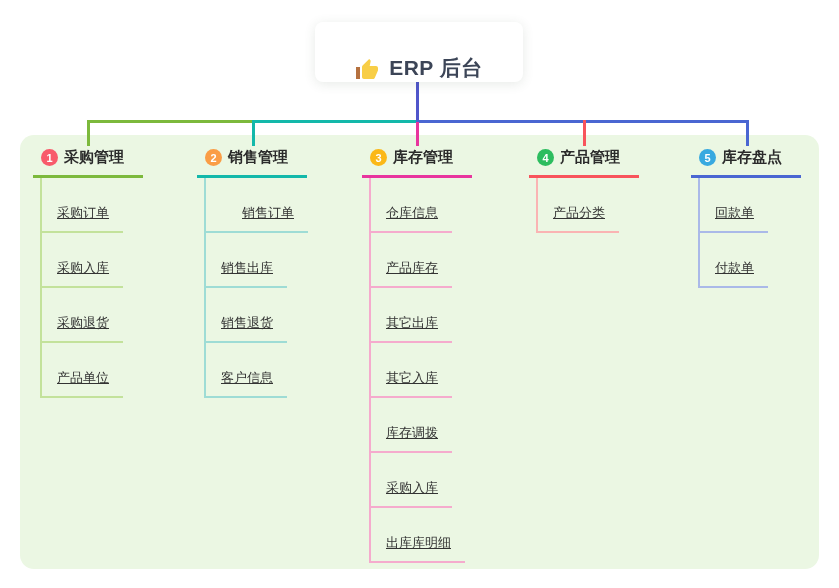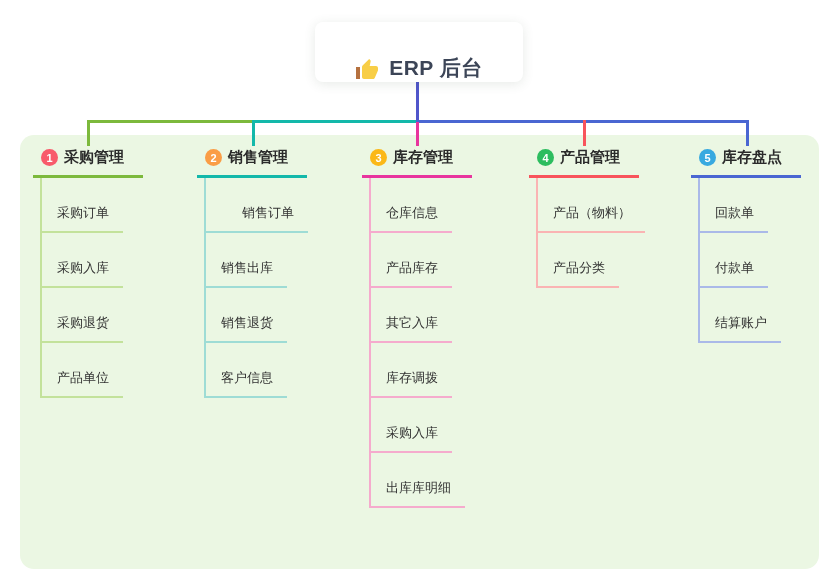--- a/index.html
+++ b/index.html
@@ -62,20 +62,21 @@
   .vline{position:absolute;left:0;top:0;bottom:0;width:2px;}
   .child{
     height:55px;display:flex;align-items:flex-end;
   }
   .child-label{
     display:inline-block;white-space:nowrap;
     font-size:13px;color:#333;
     padding:0 14px 9px 17px;
     border-bottom:2px solid #c4b5fd;
     cursor:pointer;
+    text-decoration:underline;
   }
 </style>
 </head>
 <body>
 
 <div class="stage">
 
   <div class="panel"></div>
 
   <div class="line root-vline" style="background-color: rgb(80, 86, 203);"></div>
@@ -149,20 +150,23 @@
     </div>
     <div class="children">
       <div class="vline" style="background-color: rgb(245, 171, 205);"></div>
       <div class="child">
           <span class="child-label" style="border-bottom-color: rgb(245, 171, 205);">仓库信息</span>
         </div>
       <div class="child">
           <span class="child-label" style="border-bottom-color: rgb(245, 171, 205);">产品库存</span>
         </div>
       <div class="child">
+          <span class="child-label" style="border-bottom-color: rgb(245, 171, 205);">其它出库</span>
+        </div>
+      <div class="child">
           <span class="child-label" style="border-bottom-color: rgb(245, 171, 205);">其它入库</span>
         </div>
       <div class="child">
           <span class="child-label" style="border-bottom-color: rgb(245, 171, 205);">库存调拨</span>
         </div>
       <div class="child">
           <span class="child-label" style="border-bottom-color: rgb(245, 171, 205);">采购入库</span>
         </div>
       <div class="child">
           <span class="child-label" style="border-bottom-color: rgb(245, 171, 205);">出库库明细</span>
@@ -171,40 +175,34 @@
   </section>
 
   <section class="branch b4">
     <div class="branch-header" style="border-bottom-color: rgb(248, 84, 92);">
       <span class="badge" style="background-color: rgb(45, 189, 95);">4</span>
       <span class="branch-label">产品管理</span>
     </div>
     <div class="children">
       <div class="vline" style="background-color: rgb(250, 180, 179);"></div>
       <div class="child">
-          <span class="child-label" style="border-bottom-color: rgb(250, 180, 179);">产品（物料）</span>
-        </div>
-      <div class="child">
           <span class="child-label" style="border-bottom-color: rgb(250, 180, 179);">产品分类</span>
         </div>
     </div>
   </section>
 
   <section class="branch b5">
     <div class="branch-header" style="border-bottom-color: rgb(74, 102, 210);">
       <span class="badge" style="background-color: rgb(56, 169, 224);">5</span>
       <span class="branch-label">库存盘点</span>
     </div>
     <div class="children">
       <div class="vline" style="background-color: rgb(170, 185, 232);"></div>
       <div class="child">
           <span class="child-label" style="border-bottom-color: rgb(170, 185, 232);">回款单</span>
         </div>
       <div class="child">
           <span class="child-label" style="border-bottom-color: rgb(170, 185, 232);">付款单</span>
         </div>
-      <div class="child">
-          <span class="child-label" style="border-bottom-color: rgb(170, 185, 232);">结算账户</span>
-        </div>
     </div>
   </section>
 
 </div>
 
 </body></html>

